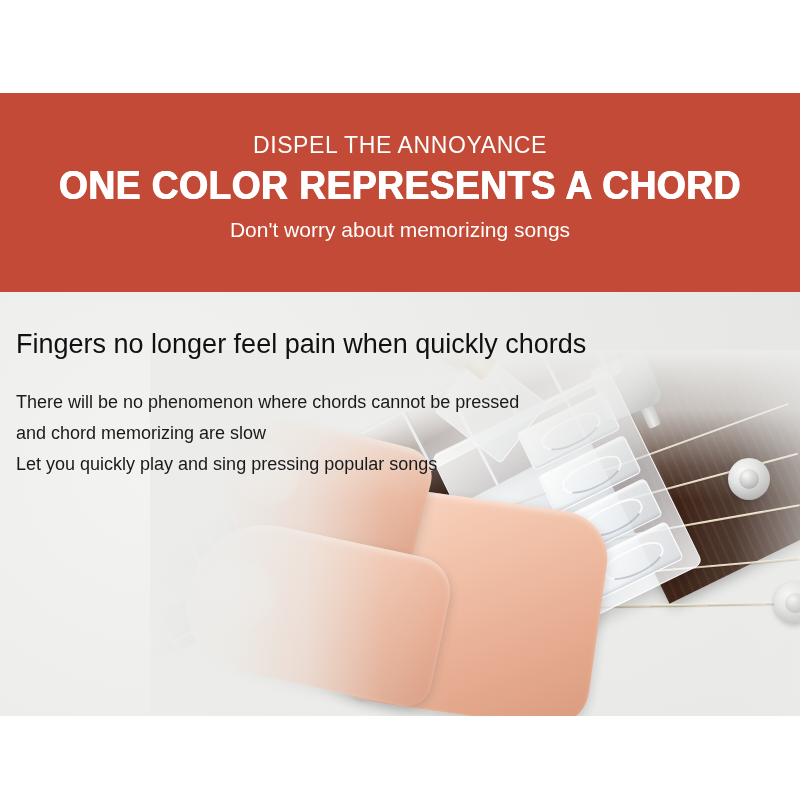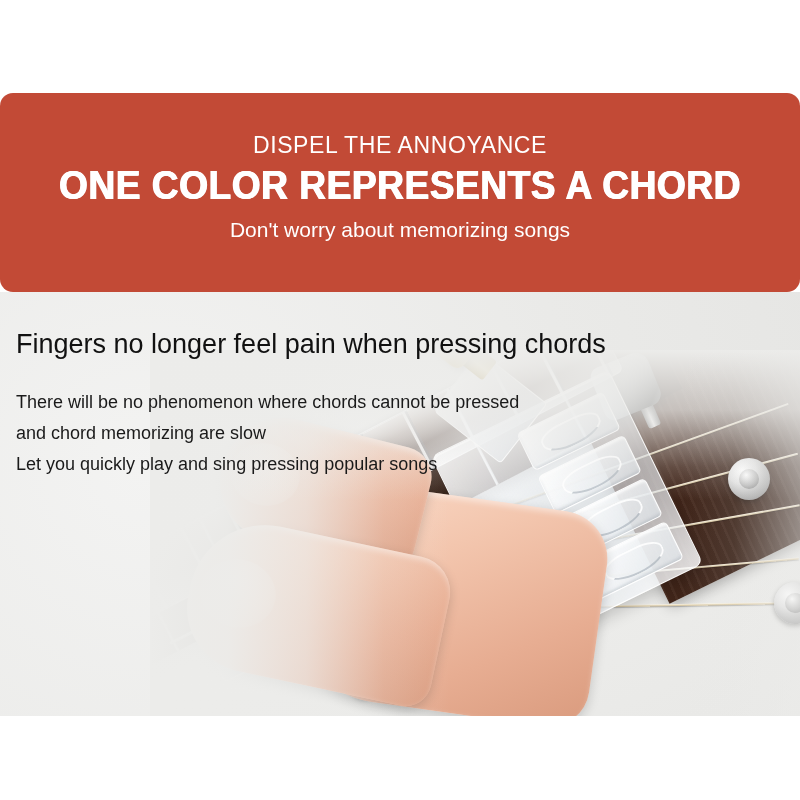--- a/index.html
+++ b/index.html
@@ -29,21 +29,20 @@
     background: #ffffff;
   }
 
   
   .banner {
     position: absolute;
     left: 0; top: 93px;
     width: 800px; height: 199px;
     background: #c24a36;
     overflow: hidden;
-    border-radius: 13px;
   }
   .banner-inner {
     position: absolute;
     left: 0; top: 0;
     width: 800px; height: 199px;
     text-align: center;
   }
   .banner-eyebrow {
     position: absolute;
     left: 0; top: 38px;
@@ -430,21 +429,21 @@
   <div class="banner">
     <div class="banner-inner">
       <div class="banner-eyebrow">DISPEL THE ANNOYANCE</div>
       <div class="banner-headline">ONE COLOR REPRESENTS A CHORD</div>
       <div class="banner-sub">Don't worry about memorizing songs</div>
     </div>
   </div>
 
   <div class="content">
 
-    <div class="content-heading">Fingers no longer feel pain when pressing chords</div>
+    <div class="content-heading">Fingers no longer feel pain when quickly chords</div>
 
     <div class="content-body">
       <p>There will be no phenomenon where chords cannot be pressed</p>
       <p>and chord memorizing are slow</p>
       <p>Let you quickly play and sing pressing popular songs</p>
     </div>
   </div>
 
   <div class="photo" role="img" aria-label="Hand holding a transparent one-key chord trainer capo clamped onto an acoustic guitar fretboard near the headstock">
     <div class="photo-bg"></div>

